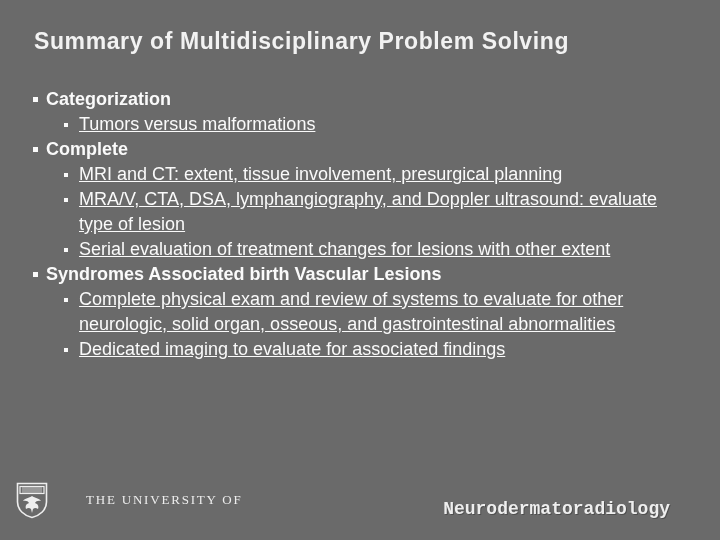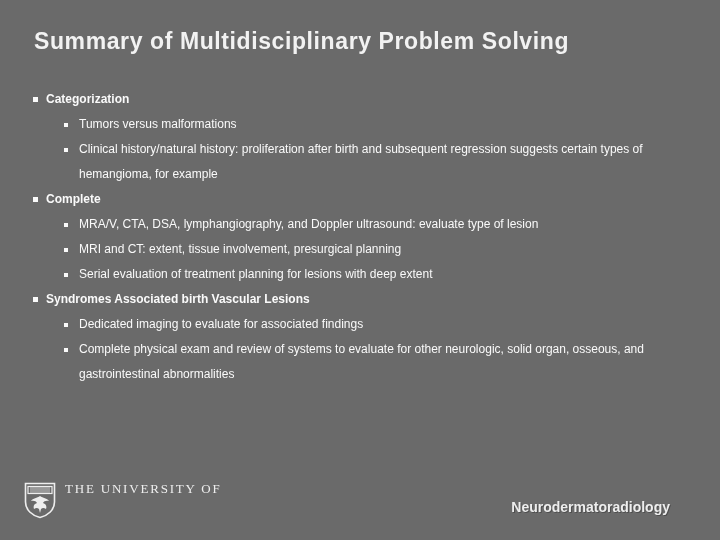--- a/index.html
+++ b/index.html
@@ -12,111 +12,108 @@
   }
   .title {
     position:absolute; left:34px; top:28px;
     font-size:23px; font-weight:bold; letter-spacing:0.6px;
     color: var(--title, #f2f2f2);
     white-space:nowrap;
   }
   .content {
     position:absolute; left:33px; top:87px; width:662px;
     color: var(--body, #fafafa);
-    font-size:12px; line-height:25px;
+    font-size:18px; line-height:25px;
   }
   .l1-item { display:flex; align-items:flex-start; }
   .bullet { flex:none; background: var(--body, #fafafa); }
   .b1 { width:5px; height:5px; margin-top:10px; margin-right:8px; }
   .b2 { width:4px; height:4px; margin-top:11px; margin-left:18px; margin-right:11px; }
   .l1-body { flex:1; min-width:0; }
   .l1-label { font-weight:bold; }
   .l2-item { display:flex; align-items:flex-start; }
-  .l2-text { flex:1; min-width:0; }
+  .l2-text { flex:1; min-width:0;text-decoration:underline; }
   .footer-logo {
-    position:absolute; left:24px; top:482px;
-    display:flex; align-items:flex-start;
+    position:absolute; left:16px; top:482px;
+    display:flex; align-items:center;gap:29px;
   }
   .crest { width:32px; height:37px; margin-right:9px; }
   .logo-text {
     font-family:"Liberation Serif", serif;
     color: var(--footer, #eeeeee);
     font-size:13px; line-height:14.5px; letter-spacing:1.8px;
     white-space:nowrap;
   }
   .footer-dept {
     position:absolute; right:50px; top:499px;
-    font-size:14px; font-weight:bold;
+    font-size:18px; font-weight:bold;
     color: var(--footer, #eeeeee);
     text-shadow: 1px 1px 0 rgba(60,60,60,0.6);
     white-space:nowrap;
+    font-family:Liberation Mono, monospace;
   }
 </style>
 </head>
 <body>
 
 <div class="slide" style="--bg: #6a6a6a; --title: #f2f2f2; --body: #fafafa; --footer: #eeeeee;">
 
   <div class="title">Summary of Multidisciplinary Problem Solving</div>
 
   <div class="content" id="bullet-list">
     <div class="l1-item">
       <span class="bullet b1"></span>
       <div class="l1-body">
         <div class="l1-label">Categorization</div>
         <div class="l2-list">
     <div class="l2-item">
       <span class="bullet b2"></span>
       <div class="l2-text">Tumors versus malformations</div>
     </div>
 
-    <div class="l2-item">
-      <span class="bullet b2"></span>
-      <div class="l2-text">Clinical history/natural history: proliferation after birth and subsequent regression suggests certain types of hemangioma, for example</div>
-    </div>
   </div>
       </div>
     </div>
 
     <div class="l1-item">
       <span class="bullet b1"></span>
       <div class="l1-body">
         <div class="l1-label">Complete</div>
         <div class="l2-list">
     <div class="l2-item">
       <span class="bullet b2"></span>
+      <div class="l2-text">MRI and CT: extent, tissue involvement, presurgical planning</div>
+    </div>
+
+    <div class="l2-item">
+      <span class="bullet b2"></span>
       <div class="l2-text">MRA/V, CTA, DSA, lymphangiography, and Doppler ultrasound: evaluate type of lesion</div>
     </div>
 
     <div class="l2-item">
       <span class="bullet b2"></span>
-      <div class="l2-text">MRI and CT: extent, tissue involvement, presurgical planning</div>
-    </div>
-
-    <div class="l2-item">
-      <span class="bullet b2"></span>
-      <div class="l2-text">Serial evaluation of treatment planning for lesions with deep extent</div>
+      <div class="l2-text">Serial evaluation of treatment changes for lesions with other extent</div>
     </div>
   </div>
       </div>
     </div>
 
     <div class="l1-item">
       <span class="bullet b1"></span>
       <div class="l1-body">
         <div class="l1-label">Syndromes Associated birth Vascular Lesions</div>
         <div class="l2-list">
     <div class="l2-item">
       <span class="bullet b2"></span>
-      <div class="l2-text">Dedicated imaging to evaluate for associated findings</div>
+      <div class="l2-text">Complete physical exam and review of systems to evaluate for other neurologic, solid organ, osseous, and gastrointestinal abnormalities</div>
     </div>
 
     <div class="l2-item">
       <span class="bullet b2"></span>
-      <div class="l2-text">Complete physical exam and review of systems to evaluate for other neurologic, solid organ, osseous, and gastrointestinal abnormalities</div>
+      <div class="l2-text">Dedicated imaging to evaluate for associated findings</div>
     </div>
   </div>
       </div>
     </div>
   </div>
 
   <div class="footer-logo">
     <svg class="crest" viewBox="0 0 32 37">
       <path d="M1.5 1.5 H30.5 V20 C30.5 28 24 33.5 16 35.5 C8 33.5 1.5 28 1.5 20 Z" fill="none" stroke="#eeeeee" stroke-width="1.6"></path>
       <rect x="4" y="4.5" width="24" height="7" fill="none" stroke="#eeeeee" stroke-width="1.2"></rect>

